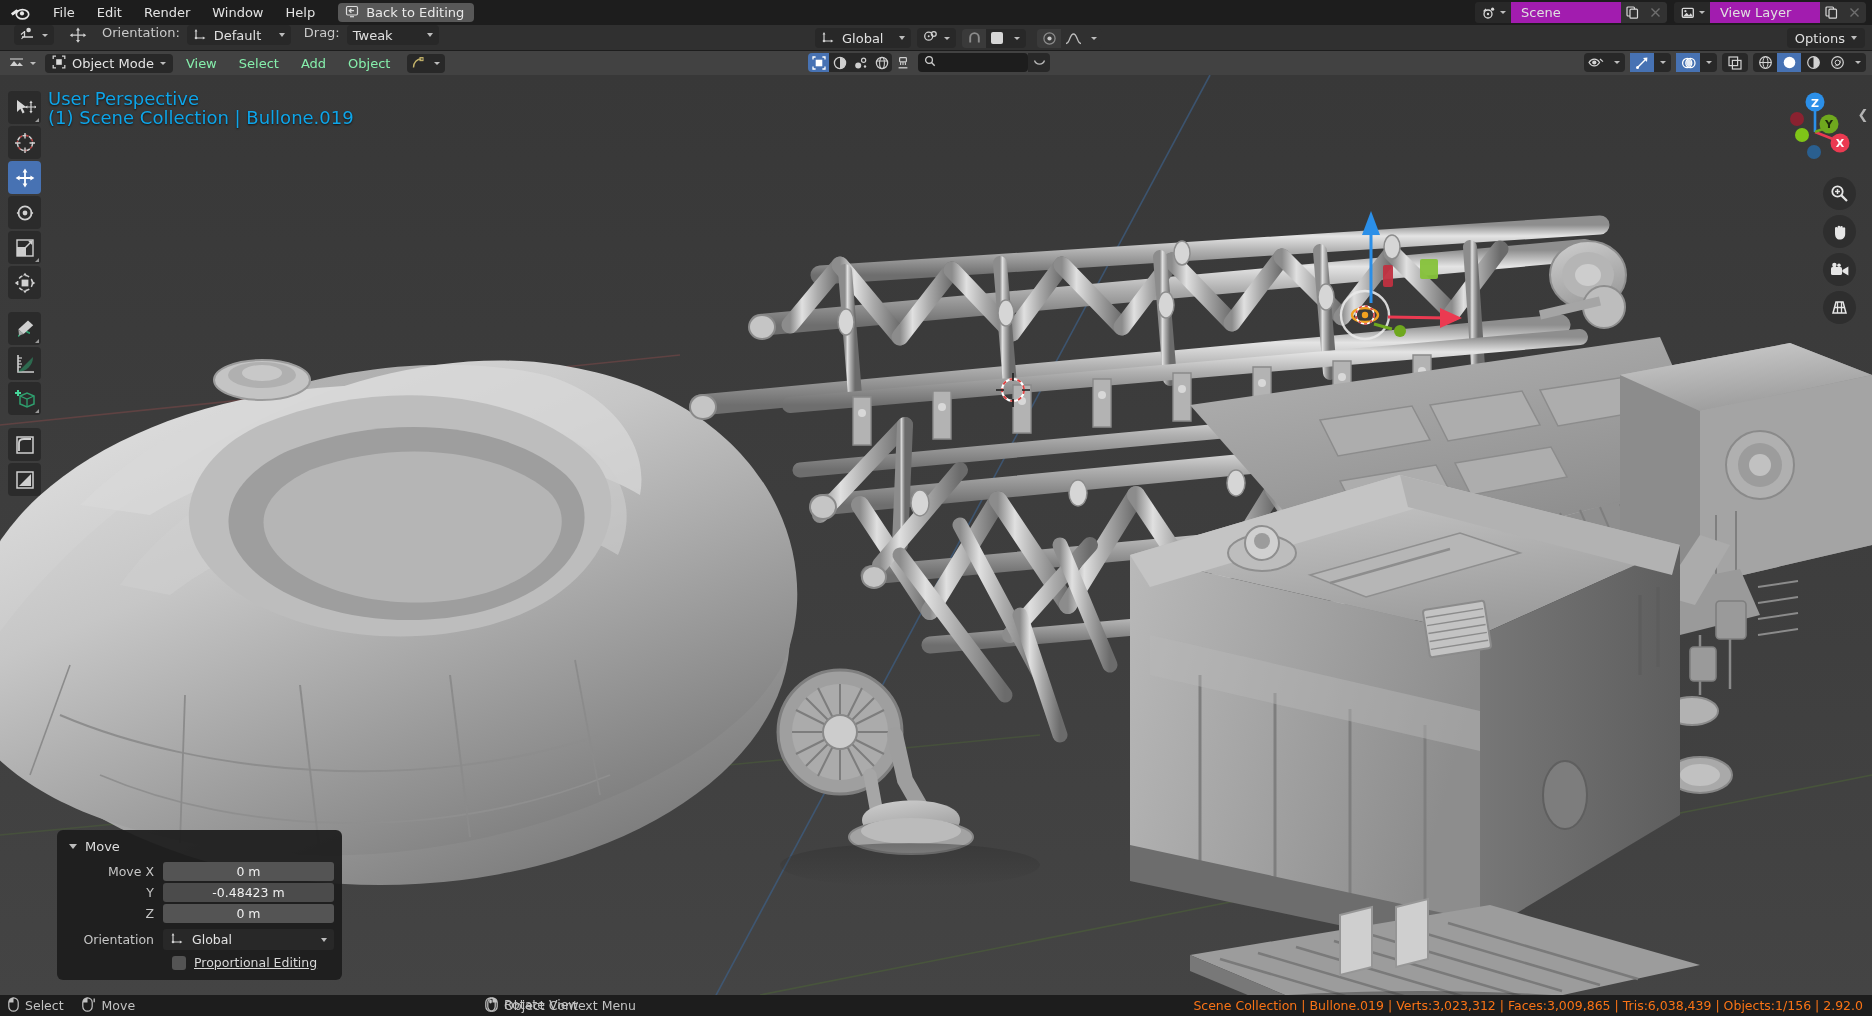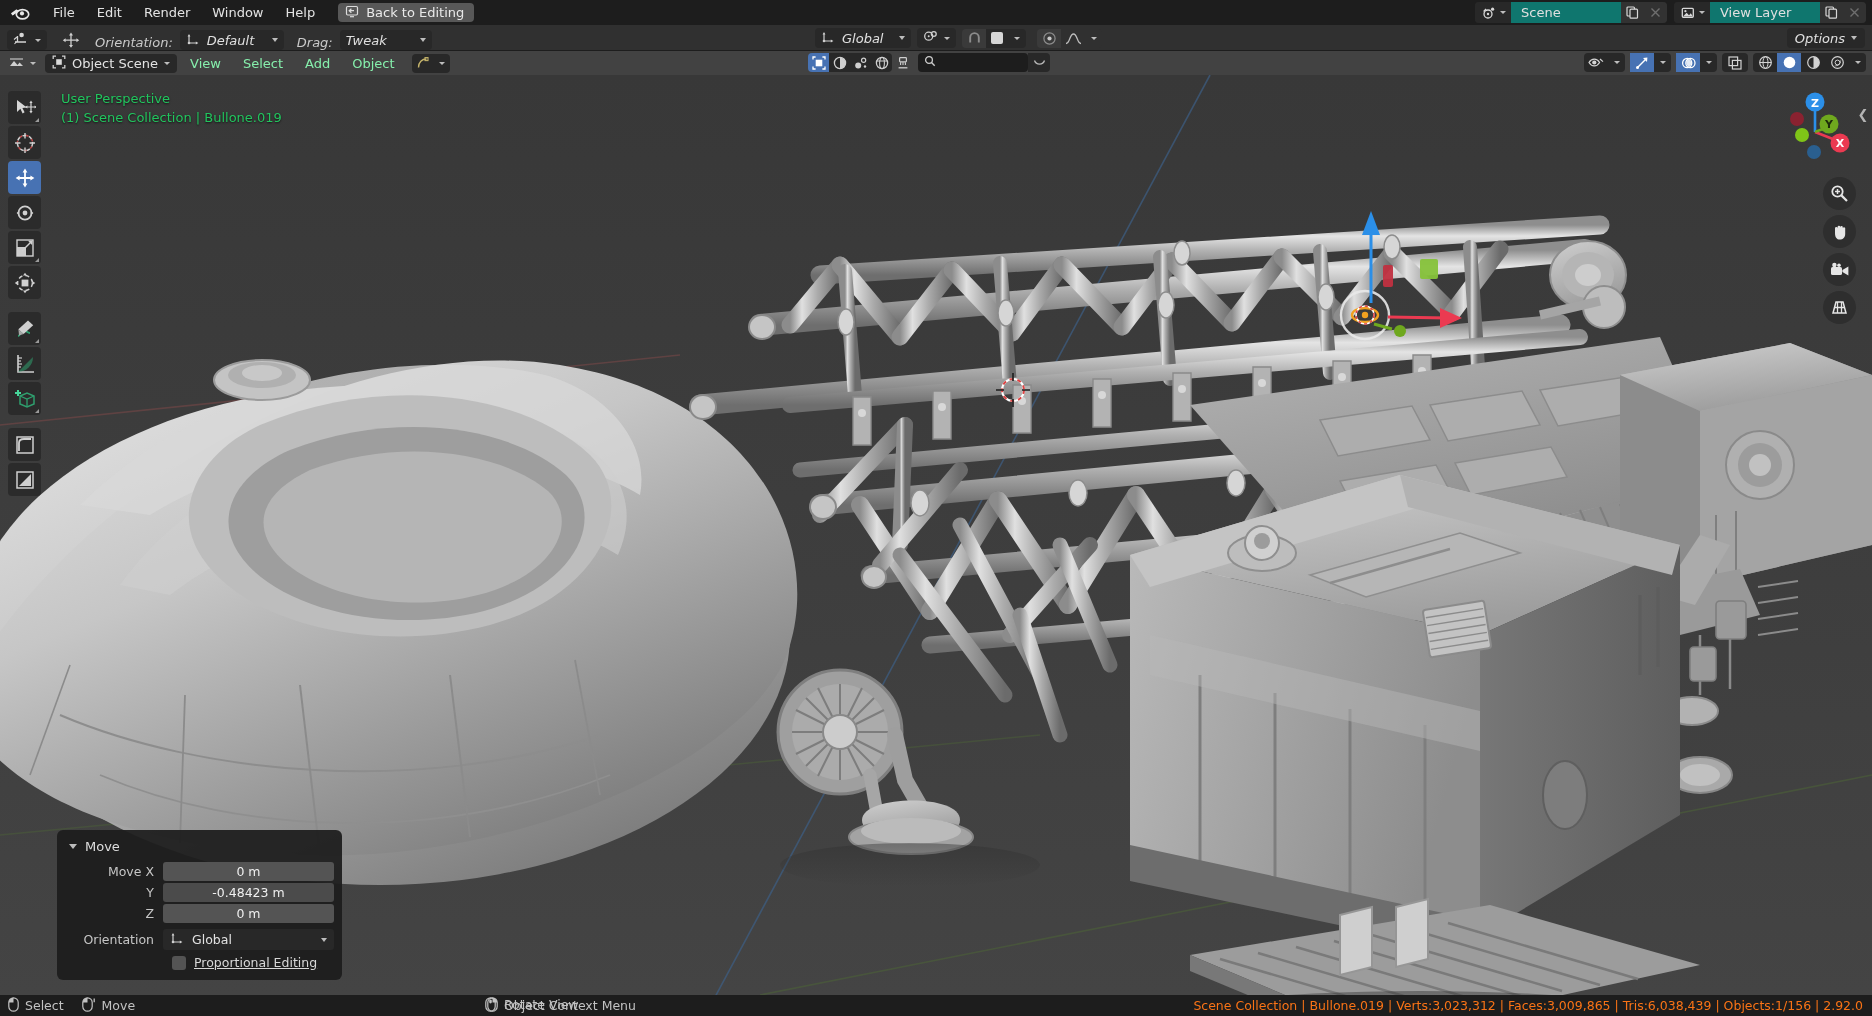--- a/index.html
+++ b/index.html
@@ -16,32 +16,32 @@
     line-height:18px; white-space:nowrap; }
   .btn-backprev { display:flex; align-items:center; gap:7px; background:#585858;
     border-radius:4px; padding:2px 10px 2px 7px; margin-left:12px; height:19px;
     font-size:13px; color:#e9e9e9; }
   .topbar-right { position:absolute; right:6px; top:2px; display:flex;
     align-items:center; gap:7px; }
   .field-group { display:flex; align-items:center; height:21px; border-radius:4px;
     overflow:hidden; background:#282828; }
   .fg-icon { background:#282828; display:flex; align-items:center; gap:3px;
     padding:0 5px 0 7px; height:21px; }
-  .fg-text { background:#0f766e; padding:0 10px; height:21px; line-height:21px;
+  .fg-text { background:#a21caf; padding:0 10px; height:21px; line-height:21px;
     font-size:13px; color:#e0e0e0; min-width:110px; }
   .fg-btn { background:#323232; width:23px; height:21px; display:flex;
     align-items:center; justify-content:center; }
   .fg-btn.dim { color:#6b6b6b; }
   .chev { width:0;height:0;border-left:3.5px solid transparent;
     border-right:3.5px solid transparent;border-top:4px solid #bdbdbd; }
   .chev.sm { border-left-width:3px;border-right-width:3px;border-top-width:3.5px; }
 
   
   .toolsettings { position:absolute; left:0; top:25px; width:1872px; height:25px;
-    background:#303030; display:flex; align-items:flex-end; padding-left:7px; gap:7px;font-style:italic; }
+    background:#303030; display:flex; align-items:flex-start; padding-left:14px; gap:7px; }
   .ts-box { display:flex; align-items:center; background:#282828; border-radius:4px;
     height:20px; padding:0 6px; gap:5px; }
   .ts-plain { display:flex; align-items:center; height:20px; padding:0 5px; gap:5px; }
   .ts-label { color:#cacaca; font-size:13px; white-space:nowrap; }
   .ts-drop { display:flex; align-items:center; background:#282828; border-radius:4px;
     height:20px; padding:0 6px; gap:6px; min-width:86px; justify-content:space-between; }
   .ts-drop .lbl { color:#e0e0e0; font-size:13px; }
   .ts-center { position:absolute; left:815px; top:3px; display:flex;
     align-items:center; gap:6px; }
   .options-btn { position:absolute; right:7px; top:3px; display:flex;
@@ -64,21 +64,21 @@
   .sm-drop { display:flex; align-items:center; background:#282828; border-radius:4px;
     height:19px; }
   .sm-drop .ib { width:24px;height:19px;display:flex;align-items:center;justify-content:center; }
   .sm-drop .ib.on { background:#4772b3; }
   .sm-drop .cv { width:17px;height:19px;display:flex;align-items:center;justify-content:center; }
 
   
   .viewport { position:absolute; left:0; top:75px; width:1872px; height:920px;
     overflow:hidden; background:#3b3b3b; }
   .vp-canvas { position:absolute; inset:0; }
-  .vp-info { position:absolute; left:61px; top:14px; font-size:13px; color:#22c55e;
+  .vp-info { position:absolute; left:48px; top:14px; font-size:18px; color:#0ea5e9;
     line-height:19px; text-shadow:0 1px 2px rgba(0,0,0,.7); pointer-events:none; }
 
   
   .ltoolbar { position:absolute; left:8px; top:16px; width:33px;
     display:flex; flex-direction:column; gap:2px; z-index:6; }
   .tbtn { width:33px; height:33px; background:#2b2b2b; border-radius:4px;
     display:flex; align-items:center; justify-content:center; position:relative; }
   .tbtn.active { background:#4772b3; }
   .tbtn .corner { position:absolute; right:2px; bottom:2px; width:0;height:0;
     border-left:4px solid transparent; border-bottom:4px solid #9a9a9a; }
@@ -316,21 +316,21 @@
     </div>
     <span class="chev sm" style="margin-right:5px"></span>
 
     <div class="vh-mode">
       <span>
         <svg width="14" height="14" viewBox="0 0 14 14">
           <path d="M1.2 4 V1.2 H4 M10 1.2 H12.8 V4 M12.8 10 V12.8 H10 M4 12.8 H1.2 V10" fill="none" stroke="#cfcfcf" stroke-width="1.3"></path>
           <rect x="4.2" y="4.2" width="5.6" height="5.6" fill="#d9d9d9"></rect>
         </svg>
       </span>
-      <span style="font-size:13px;color:#e3e3e3">Object Scene</span>
+      <span style="font-size:13px;color:#e3e3e3">Object Mode</span>
       <span class="chev sm"></span>
     </div>
 
     <div class="vh-menu">View</div>
     <div class="vh-menu">Select</div>
     <div class="vh-menu">Add</div>
     <div class="vh-menu">Object</div>
 
     <div class="iconrow" style="margin-left:4px">
       <div class="iconbtn" style="width:22px">

